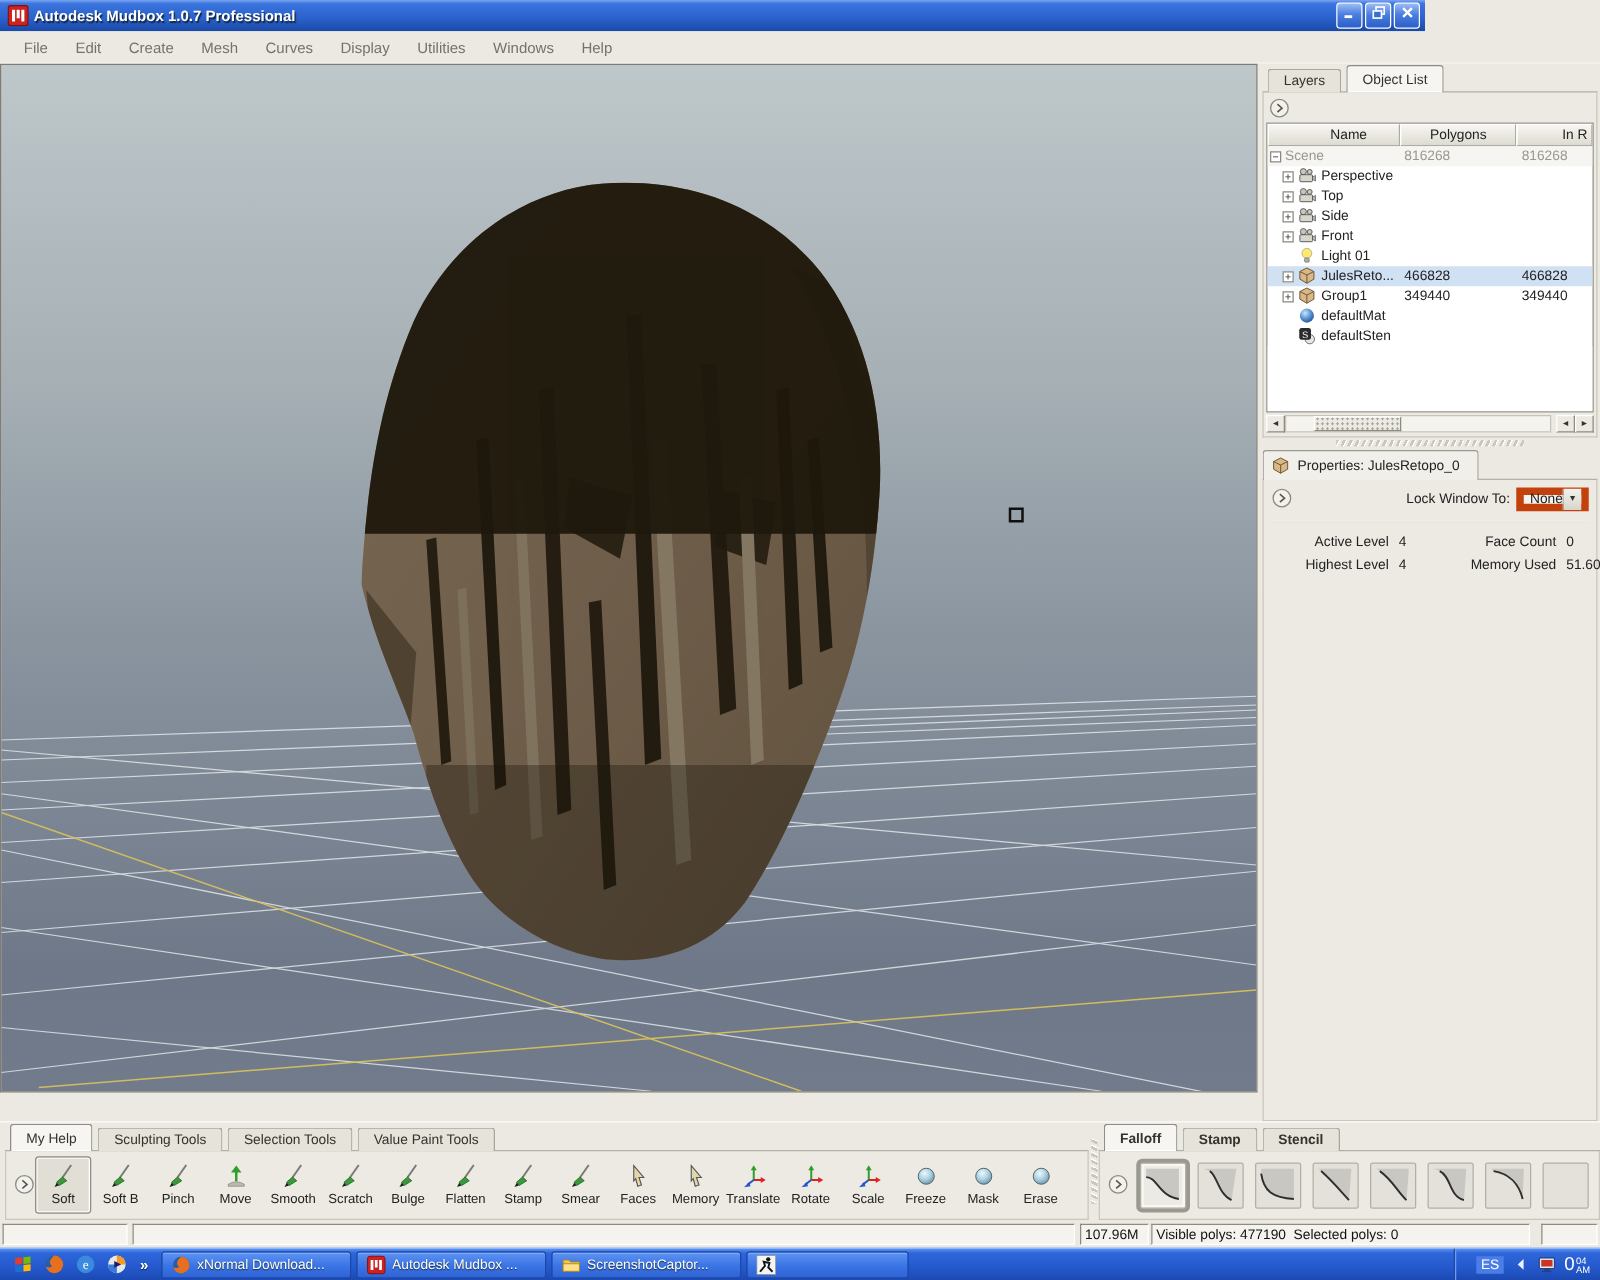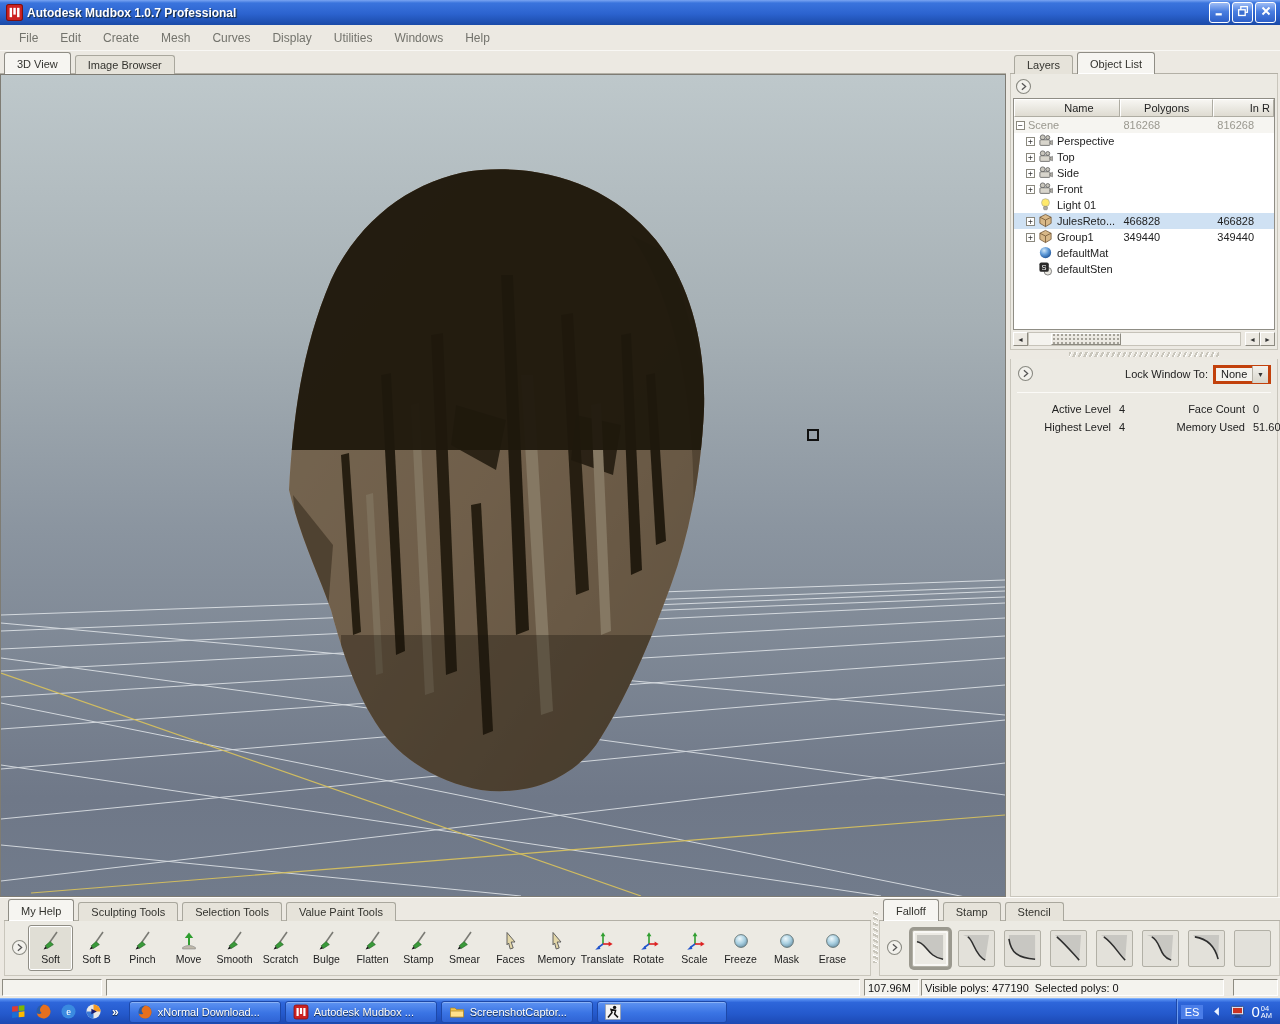--- a/index.html
+++ b/index.html
@@ -1,21 +1,21 @@
 <!DOCTYPE html>
 <html><head>
 <meta charset="utf-8">
 <style>
   html,body{margin:0;padding:0;background:#000;}
   *{box-sizing:border-box;}
   .window{position:relative;width:1280px;height:1024px;overflow:hidden;
     font-family:"Liberation Sans",sans-serif;background:#ece9e2;color:#222;}
 
   
-  .titlebar{position:absolute;top:0;left:0;width:1280px;height:25px;
+  .titlebar{position:absolute;top:0;left:0;width:1140px;height:25px;
     background:linear-gradient(180deg,#7aa5f2 0%,#3a74dd 12%,#2c63cf 55%,#1a4aa8 100%);
     display:flex;align-items:center;padding:0 4px;justify-content:space-between;}
   .titlebar .appicon{width:17px;height:17px;margin:0 4px 0 2px;flex:none;}
   .titlebar .title{color:#fff;font-weight:bold;font-size:12px;text-shadow:1px 1px 1px #123;}
   .winbtns{margin-left:auto;display:flex;gap:2px;}
   .winbtn{width:21px;height:21px;border-radius:3px;border:1px solid #fff;
     background:linear-gradient(180deg,#9dbcf5,#4a7ee0 45%,#2d5fc8);display:flex;
     align-items:center;justify-content:center;}
   .winbtn svg{width:14px;height:14px;}
 
@@ -85,21 +85,21 @@
   
   .ptabrow{height:25px;display:flex;align-items:flex-end;position:relative;}
   .ptabrow:after{content:"";position:absolute;left:0;right:0;bottom:0;height:1px;background:#b3b0a6;}
   .ptab{position:relative;z-index:2;display:flex;align-items:center;gap:6px;background:#f1efe9;
     border:1px solid #9b998f;border-bottom:none;border-radius:3px 3px 0 0;height:24px;
     padding:0 14px 0 6px;font-size:11px;}
   .ptab .icn svg{width:15px;height:15px;display:block;}
   .propbody{flex:1;border:1px solid #c9c6bc;border-top:none;background:#eceae3;padding:3px 4px;}
   .prophead{display:flex;align-items:center;height:24px;}
   .locklabel{margin-left:auto;font-size:11px;color:#222;}
-  .dropdown{width:58px;height:19px;border:3px solid #c2410c;background:#f4f3ee;display:flex;
+  .dropdown{width:58px;height:19px;border:6px solid #c2410c;background:#f4f3ee;display:flex;
     align-items:center;margin-left:5px;margin-right:2px;font-size:11px;justify-content:space-between;}
   .dropdown .dval{flex:1;padding-left:5px;}
   .dropdown .darr{width:16px;height:17px;background:linear-gradient(180deg,#f2f1ec,#d8d5cb);
     border-left:1px solid #b3b0a6;display:flex;align-items:center;justify-content:center;
     font-size:7px;color:#333;}
   .propdiv{height:1px;background:#b7b4aa;border-bottom:1px solid #fbfaf7;margin:6px 2px 10px 2px;}
   .stats{display:grid;grid-template-columns:96px 40px 94px 60px;row-gap:6px;font-size:11px;}
   .stats .sl{text-align:right;color:#222;}
   .stats .sv{padding-left:8px;color:#222;}
 
@@ -110,21 +110,21 @@
   .tools-row{flex:1;border:1px solid #c9c6bc;border-top:none;background:#eceae3;
     display:flex;align-items:center;padding:2px 4px;}
   .toolbtn{width:45px;height:46px;display:flex;flex-direction:column;align-items:center;
     justify-content:center;border-radius:3px;border:1px solid transparent;margin-right:1px;}
   .toolbtn.sel{background:#e0ded5;border-color:#8f8d85;box-shadow:0 0 0 1px #fff inset;}
   .toolbtn .icn svg{width:20px;height:20px;display:block;}
   .tlabel{font-size:10.5px;color:#222;margin-top:2px;white-space:nowrap;}
   .vgrip{width:8px;display:flex;align-items:center;justify-content:center;}
   .vgrip i{display:block;height:52px;width:5px;
     background-image:repeating-linear-gradient(25deg,#c9c6bc 0 2px,#fdfdfb 2px 3px,transparent 3px 5px);}
-  .falloff-panel{flex:1;display:flex;flex-direction:column;}
+  .falloff-panel{flex:1;display:flex;flex-direction:column;font-weight:bold;}
   .falloff-row{flex:1;border:1px solid #c9c6bc;border-top:none;background:#eceae3;
     display:flex;align-items:center;padding:2px 4px;gap:9px;}
   .fbtn{width:37px;height:37px;border:1px solid #b2b0a6;border-radius:2px;background:#e3e1da;
     display:flex;align-items:center;justify-content:center;}
   .fbtn.sel{background:#eceae4;box-shadow:0 0 0 2px #f8f7f4 inset,0 0 0 3px #9b998f;}
 
   
   .statusbar{position:absolute;top:976px;left:0;width:1280px;height:22px;background:#ece9e2;}
   .sfield{position:absolute;top:3px;height:17px;background:#f4f3ee;border:1px solid #8d8b81;
     border-bottom-color:#fff;border-right-color:#fff;font-size:11px;color:#111;
@@ -137,21 +137,21 @@
   .ql{display:flex;align-items:center;gap:8px;padding:0 8px 0 10px;}
   .ql .icn svg{width:17px;height:17px;display:block;}
   .chev{color:#fff;font-size:12px;font-weight:bold;margin-left:2px;text-shadow:0 1px 1px #123;}
   .taskbtn{height:22px;margin:0 2px;border-radius:3px;display:flex;align-items:center;gap:5px;
     padding:0 7px;background:linear-gradient(180deg,#5e93f2,#3a74e4 55%,#2f63d4);
     border:1px solid #1d48a8;box-shadow:0 1px 0 #8ab2f6 inset;width:152px;}
   .taskbtn.notext{width:130px;}
   .taskbtn .icn svg{width:16px;height:16px;display:block;flex:none;}
   .taskbtn .tbl{color:#fff;font-size:11px;white-space:nowrap;overflow:hidden;text-shadow:0 1px 1px #123;}
   .tray{margin-left:auto;display:flex;align-items:center;gap:6px;padding-right:8px;height:100%;
-    border-left:1px solid #1d48a8;box-shadow:1px 0 0 #6d9cf0 inset;padding-left:4px;}
+    border-left:1px solid #1d48a8;box-shadow:1px 0 0 #6d9cf0 inset;padding-left:17px;}
   .lang{background:#4a7de8;color:#fff;font-size:11px;padding:1px 4px;}
   .tray .icn svg{width:15px;height:15px;display:block;}
   .clock{display:flex;align-items:center;color:#fff;}
   .clock .h{font-size:15px;}
   .clock .col{display:flex;flex-direction:column;line-height:7px;margin-left:1px;}
   .clock .col span{font-size:7.5px;}
 </style>
 </head>
 <body>
 
@@ -195,24 +195,20 @@
       <span class="menu-item">Curves</span>
       <span class="menu-item">Display</span>
       <span class="menu-item">Utilities</span>
       <span class="menu-item">Windows</span>
       <span class="menu-item">Help</span>
     </div>
 
   <div class="content">
 
     <div class="left-col">
-      <div class="tabrow" id="view-tabs">
-          <span class="tab active">3D View</span>
-          <span class="tab">Image Browser</span>
-        </div>
       <div class="viewport">
         <svg class="scene" width="1004" height="821" viewBox="0 0 1004 821">
           <defs>
             <linearGradient id="headg" x1="0" y1="0" x2="1" y2="1">
               <stop offset="0" stop-color="#cdb49a"></stop>
               <stop offset="0.5" stop-color="#bda188"></stop>
               <stop offset="1" stop-color="#9d8670"></stop>
             </linearGradient>
             <clipPath id="headClip">
               <path d="M288,415 C292,345 300,275 330,205 C360,140 420,100 480,95 C545,90 610,110 655,165 C690,210 705,270 703,335 C700,395 690,455 670,510 C650,565 625,625 595,670 C565,710 520,720 480,715 C440,708 395,685 370,640 C350,605 338,565 330,535 C318,500 300,465 288,415 Z"></path>
@@ -461,20 +457,31 @@
             <span class="sbtn">◄</span>
             <span class="sbtn">►</span>
           </span>
         </div>
       </div>
 
       <div class="hgrip">
           <i></i>
         </div>
 
+      <div class="ptabrow">
+        <span class="ptab">
+          <span class="icn">
+            <svg viewBox="0 0 16 16">
+                <path d="M8,1.5 L14,4.5 L14,11 L8,14.5 L2,11 L2,4.5 Z" fill="#d8b888" stroke="#6b4f2e" stroke-width="0.8"></path>
+                <path d="M2,4.5 L8,7.5 L14,4.5 M8,7.5 L8,14.5" stroke="#6b4f2e" stroke-width="0.8" fill="none"></path>
+              </svg>
+          </span>
+          <span>Properties: JulesRetopo_0</span>
+        </span>
+      </div>
 
       <div class="propbody">
         <div class="prophead">
           <span class="circle-btn icn">
             <svg viewBox="0 0 16 16">
                 <circle cx="8" cy="8" r="6.6" fill="#f2f1ec" stroke="#8a8a82" stroke-width="1"></circle>
                 <path d="M6.5,5 L10,8 L6.5,11" fill="none" stroke="#555" stroke-width="1.2"></path>
               </svg>
           </span>
           <span class="locklabel">Lock Window To:</span>

